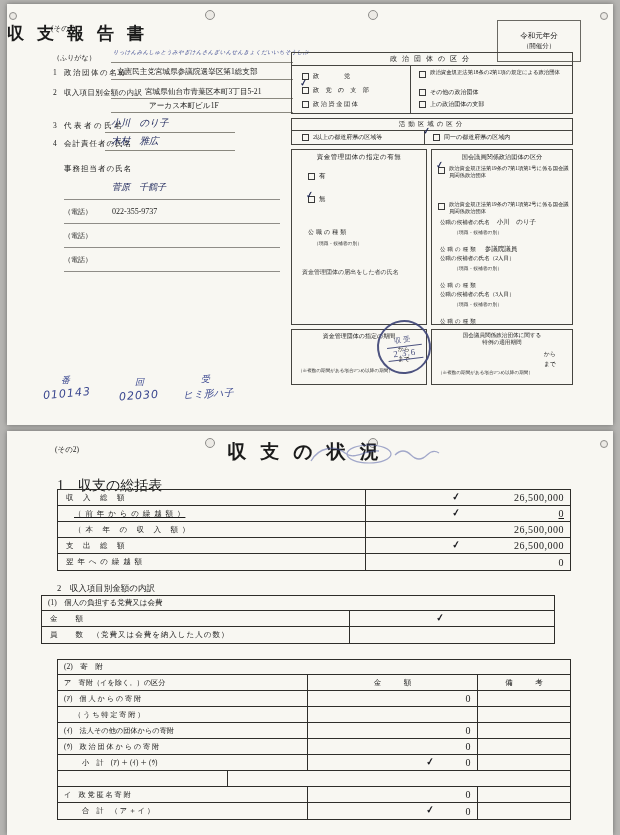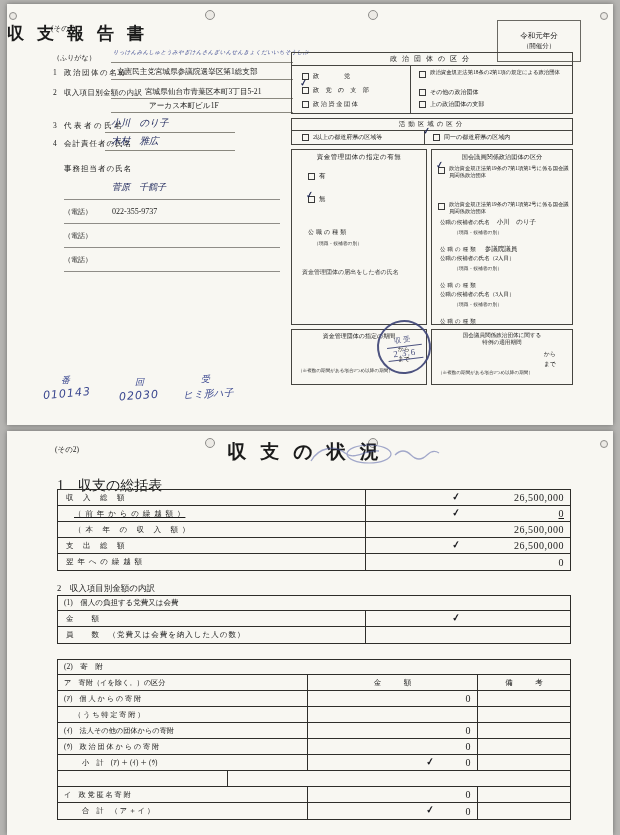--- a/index.html
+++ b/index.html
@@ -309,21 +309,21 @@
       <div class="clab" style="width:308px;">翌 年 へ の 繰 越 額</div>
       <div class="camt">
         <span class="chk2"></span>
         <span class="aval">0</span>
       </div>
     </div>
   </div>
 
   <div class="abs" style="left:50px;top:152px;font-size:8.5px;">2　収入項目別金額の内訳</div>
 
-  <div class="tbl" style="left:50px;top:164px;width:514px;">
+  <div class="tbl" style="left:34px;top:164px;width:514px;">
     <div class="trow" style="height:15px;">
       <div class="chead">(1)　個人の負担する党費又は会費</div>
     </div>
     <div class="trow" style="height:16px;">
       <div class="clab" style="width:308px;">金　　額</div>
       <div class="camt">
         <span class="chk2">✓</span>
         <span class="aval"></span>
       </div>
     </div>

